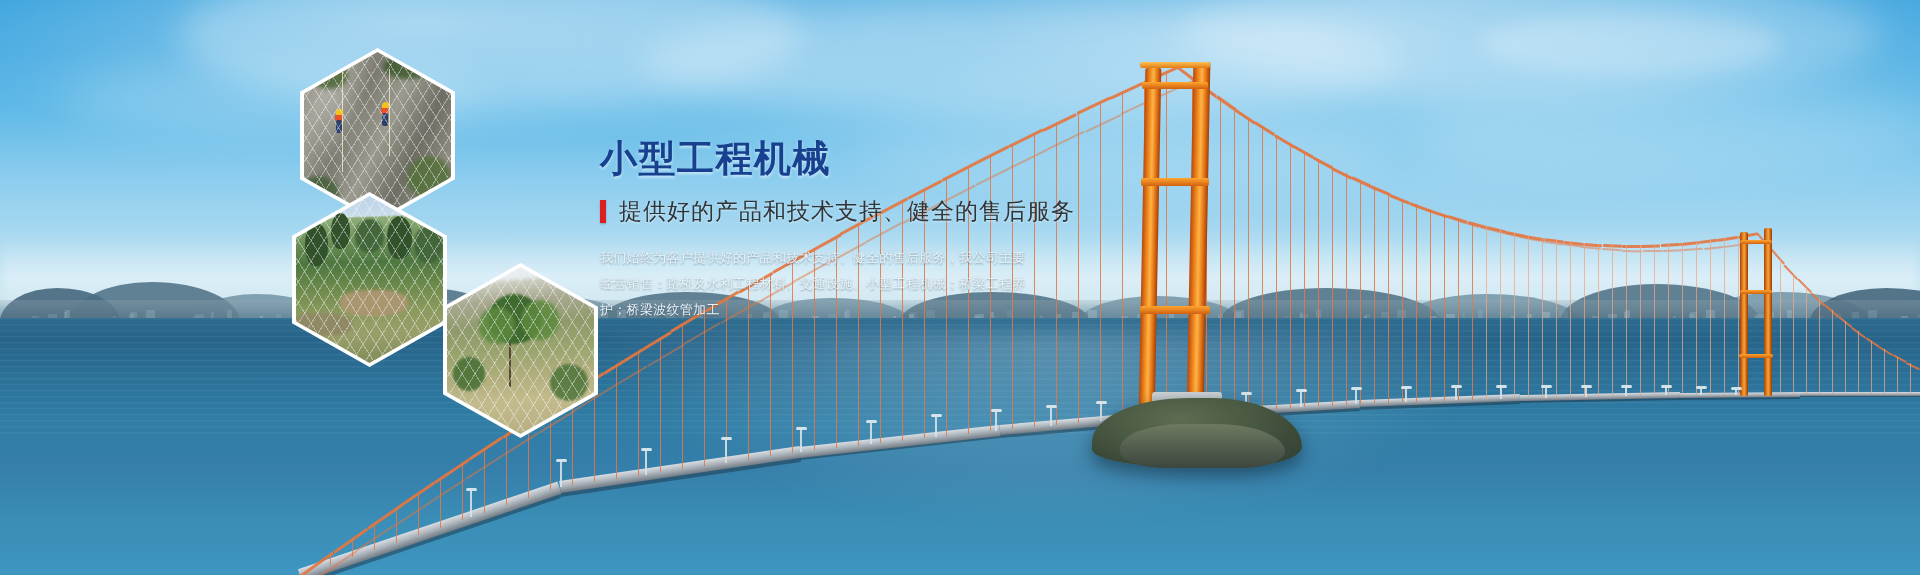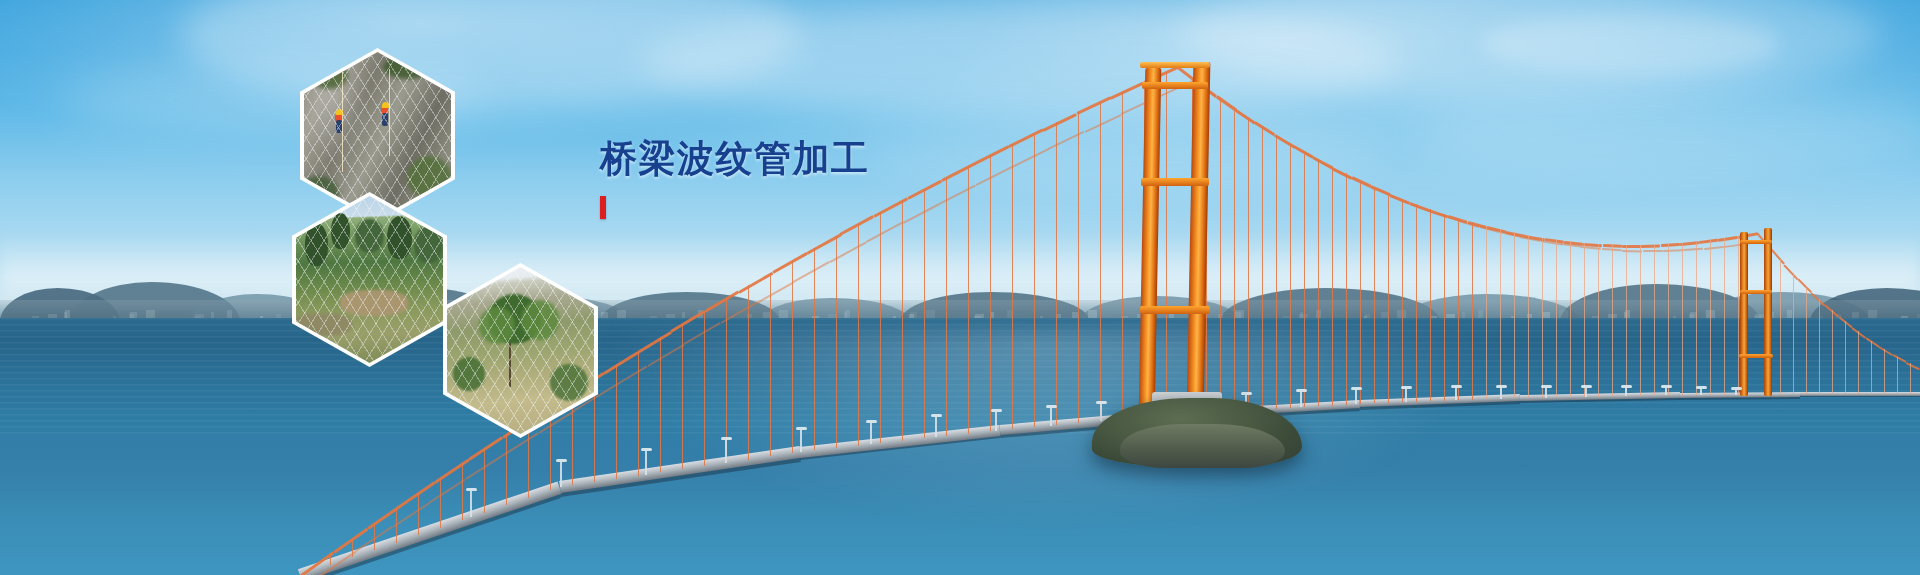--- a/index.html
+++ b/index.html
@@ -756,22 +756,24 @@
           <div class="bush" style="left:70%;top:58%;width:26%;height:22%;opacity:.75;"></div>
           <div class="mesh"></div>
         </div>
       </div>
     </div>
   </div>
 
   <div class="text-block">
 
     <div class="headline">
-      <span class="h-main">桥梁波纹管加工</span>
+      <span class="h-main">小型工程机械</span>
     </div>
 
     <div class="subline">
       <span class="red-bar"></span>
+      <span class="sub-text">提供好的产品和技术支持、健全的售后服务</span>
     </div>
 
+    <div class="body-text">我们始终为客户提供好的产品和技术支持、健全的售后服务，我公司主要经营销售：路桥及水利工程材料、交通设施、小型工程机械；桥梁工程养护；桥梁波纹管加工</div>
   </div>
 
 </div>
 
 </body></html>

